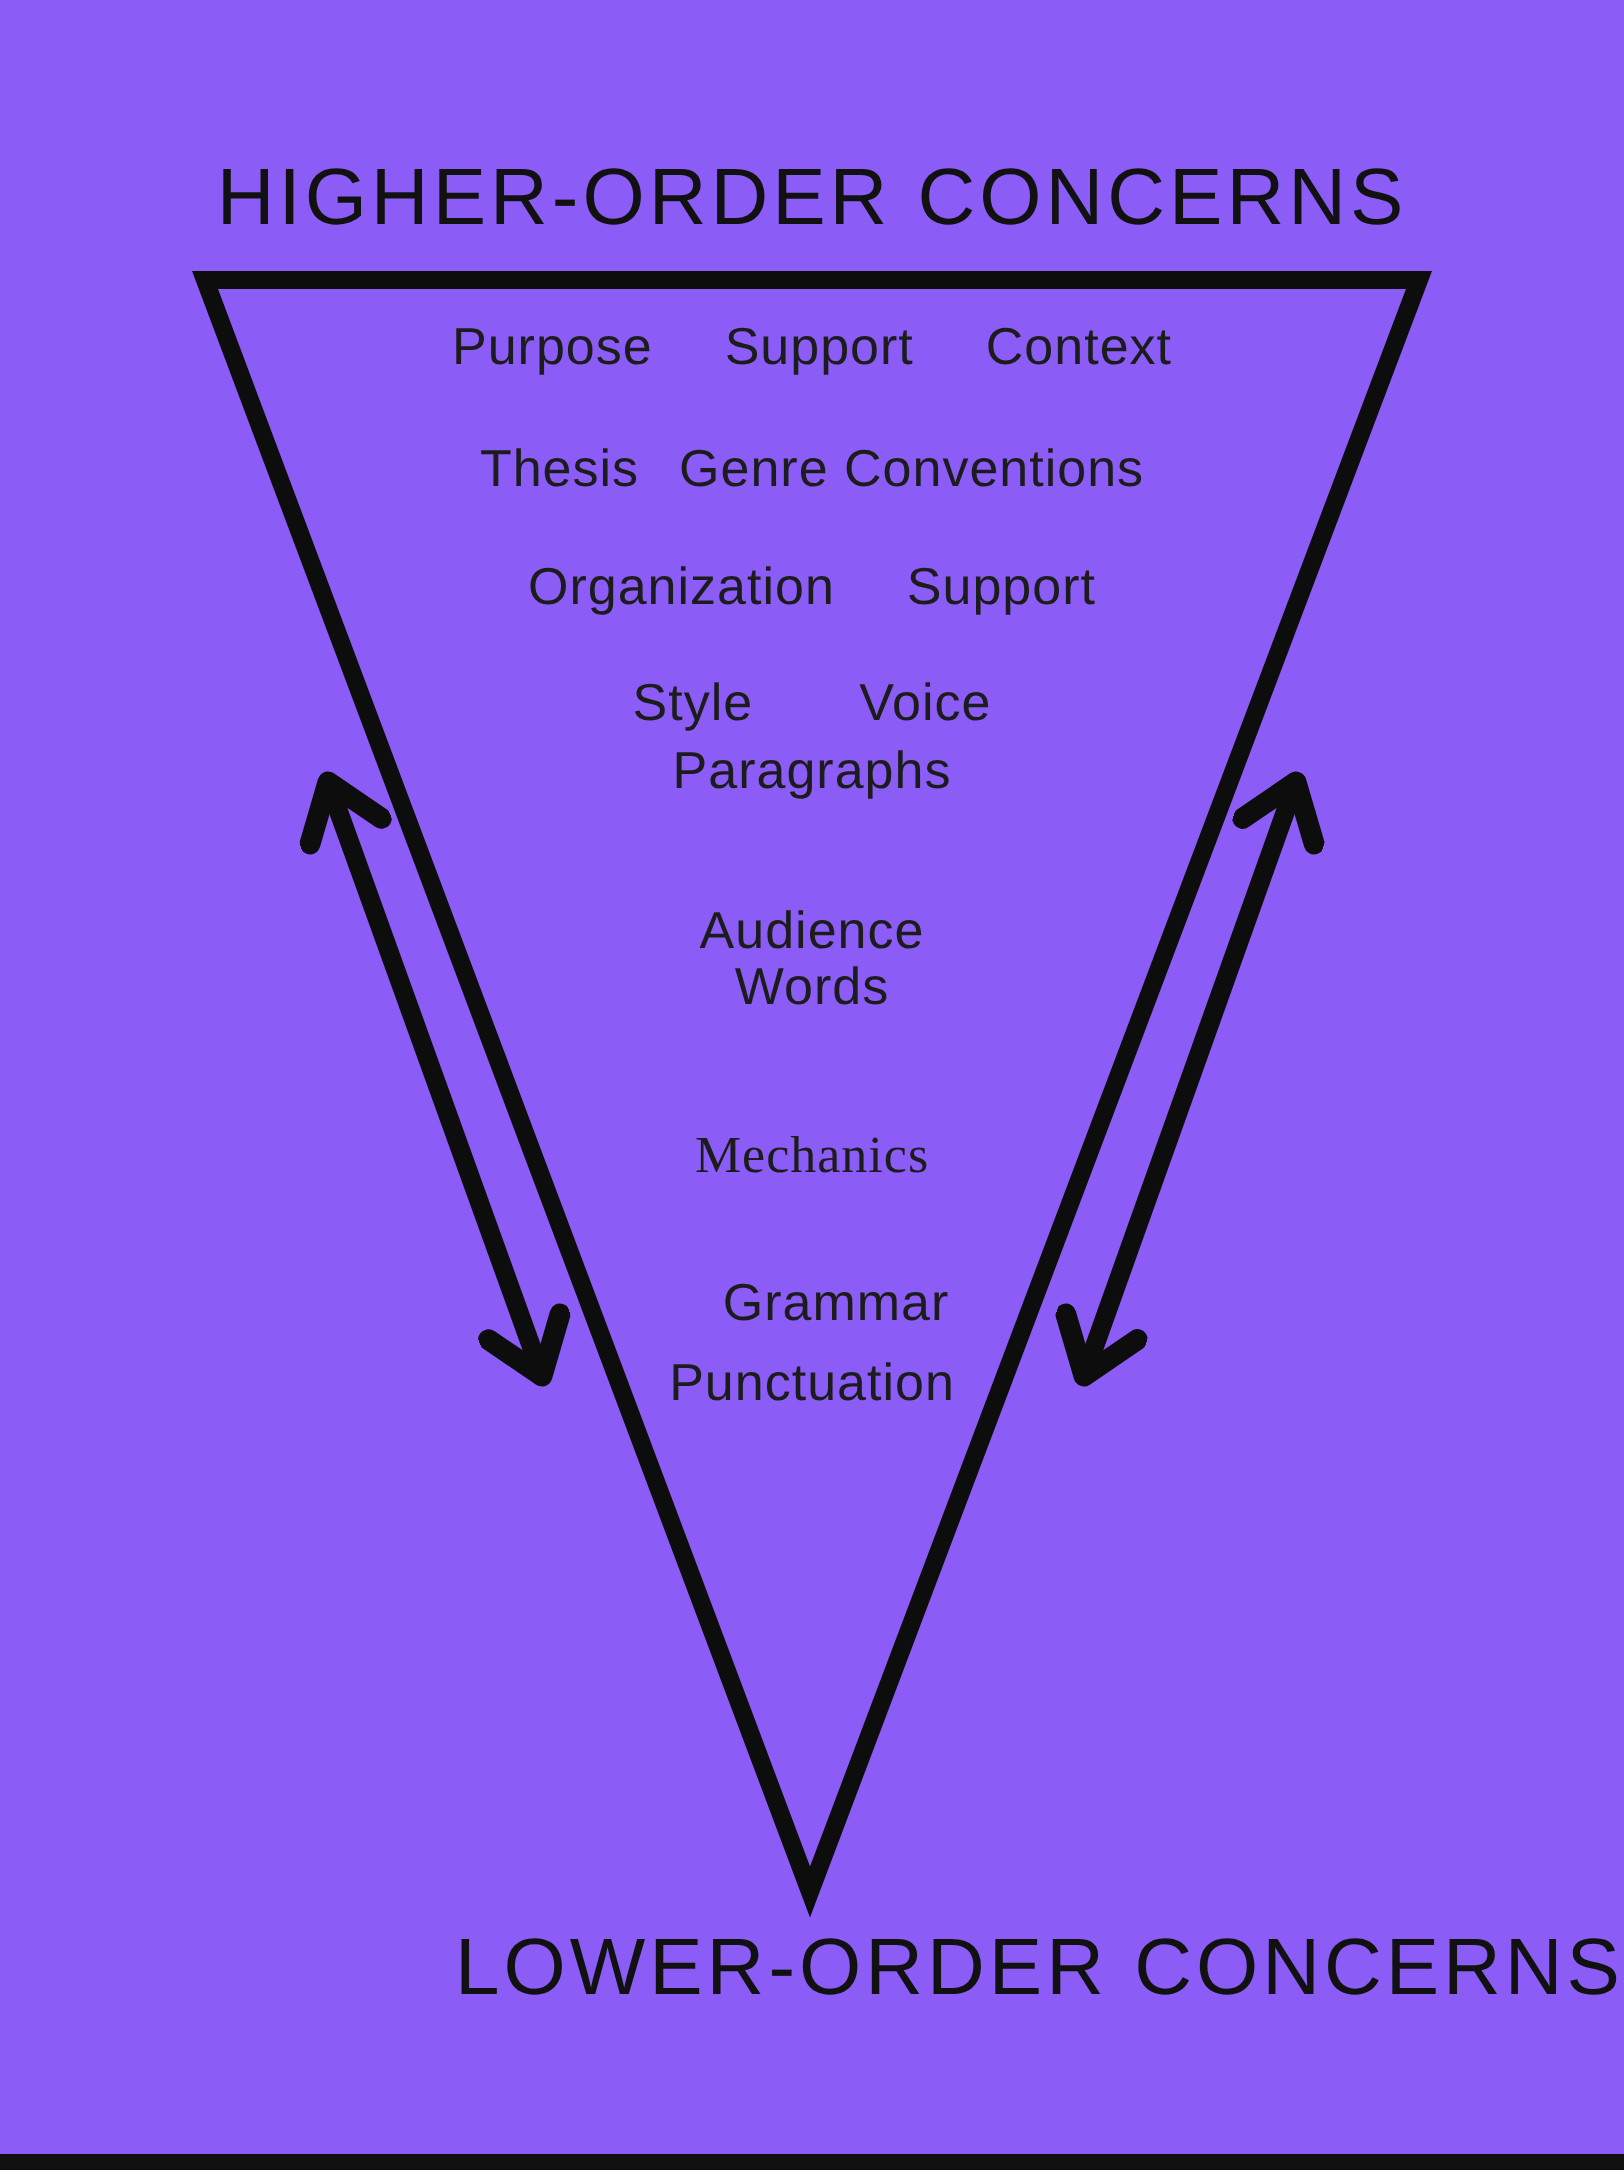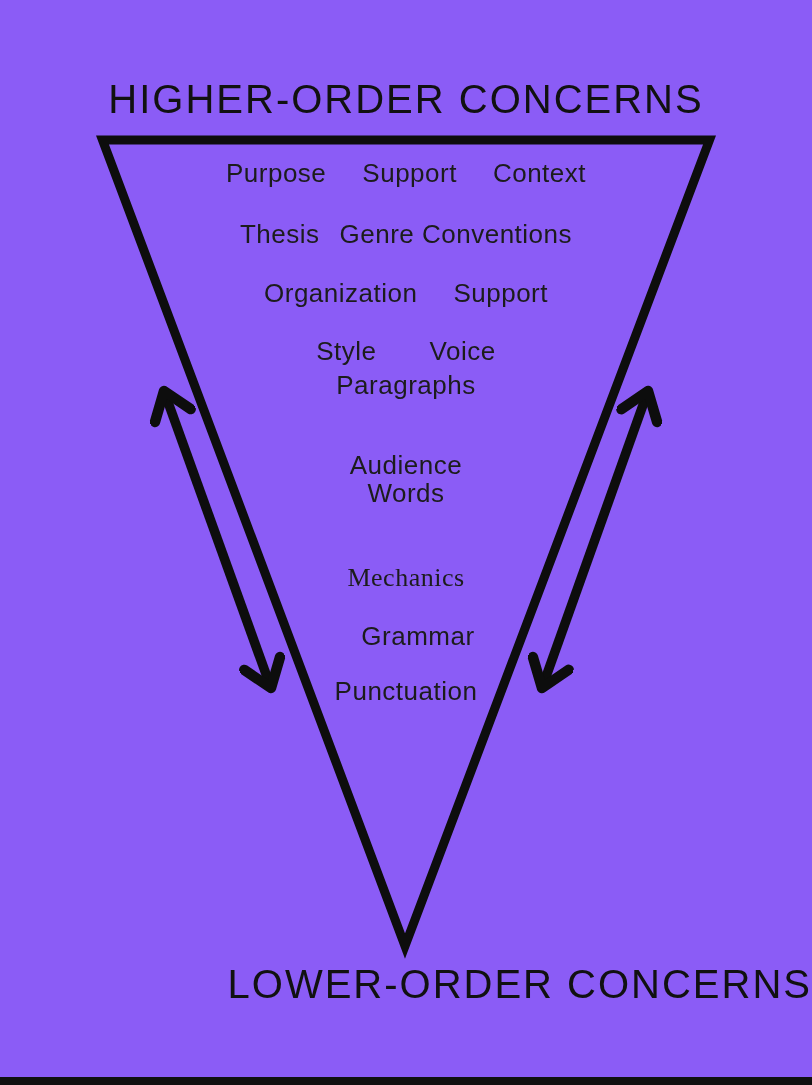--- a/index.html
+++ b/index.html
@@ -34,21 +34,21 @@
     white-space:nowrap;
   }
   .row-1{top:156px;}
   .row-2{top:217px;gap:20px;}
   .row-3{top:276px;}
   .row-4{top:334px;gap:53px;}
   .row-5{top:368px;gap:56px;}
   .row-6{top:448px;}
   .row-7{top:476px;}
   .row-8{top:561px;font-family:Liberation Serif, serif;}
-  .row-9{top:619px;padding-left:24px;}
+  .row-9{top:634px;padding-left:24px;}
   .row-10{top:674px;}
   #footer-bar{
     position:absolute;left:0;right:0;bottom:0;
     height:8px;
     background:#101010;
   }
 </style>
 </head>
 <body>
 

